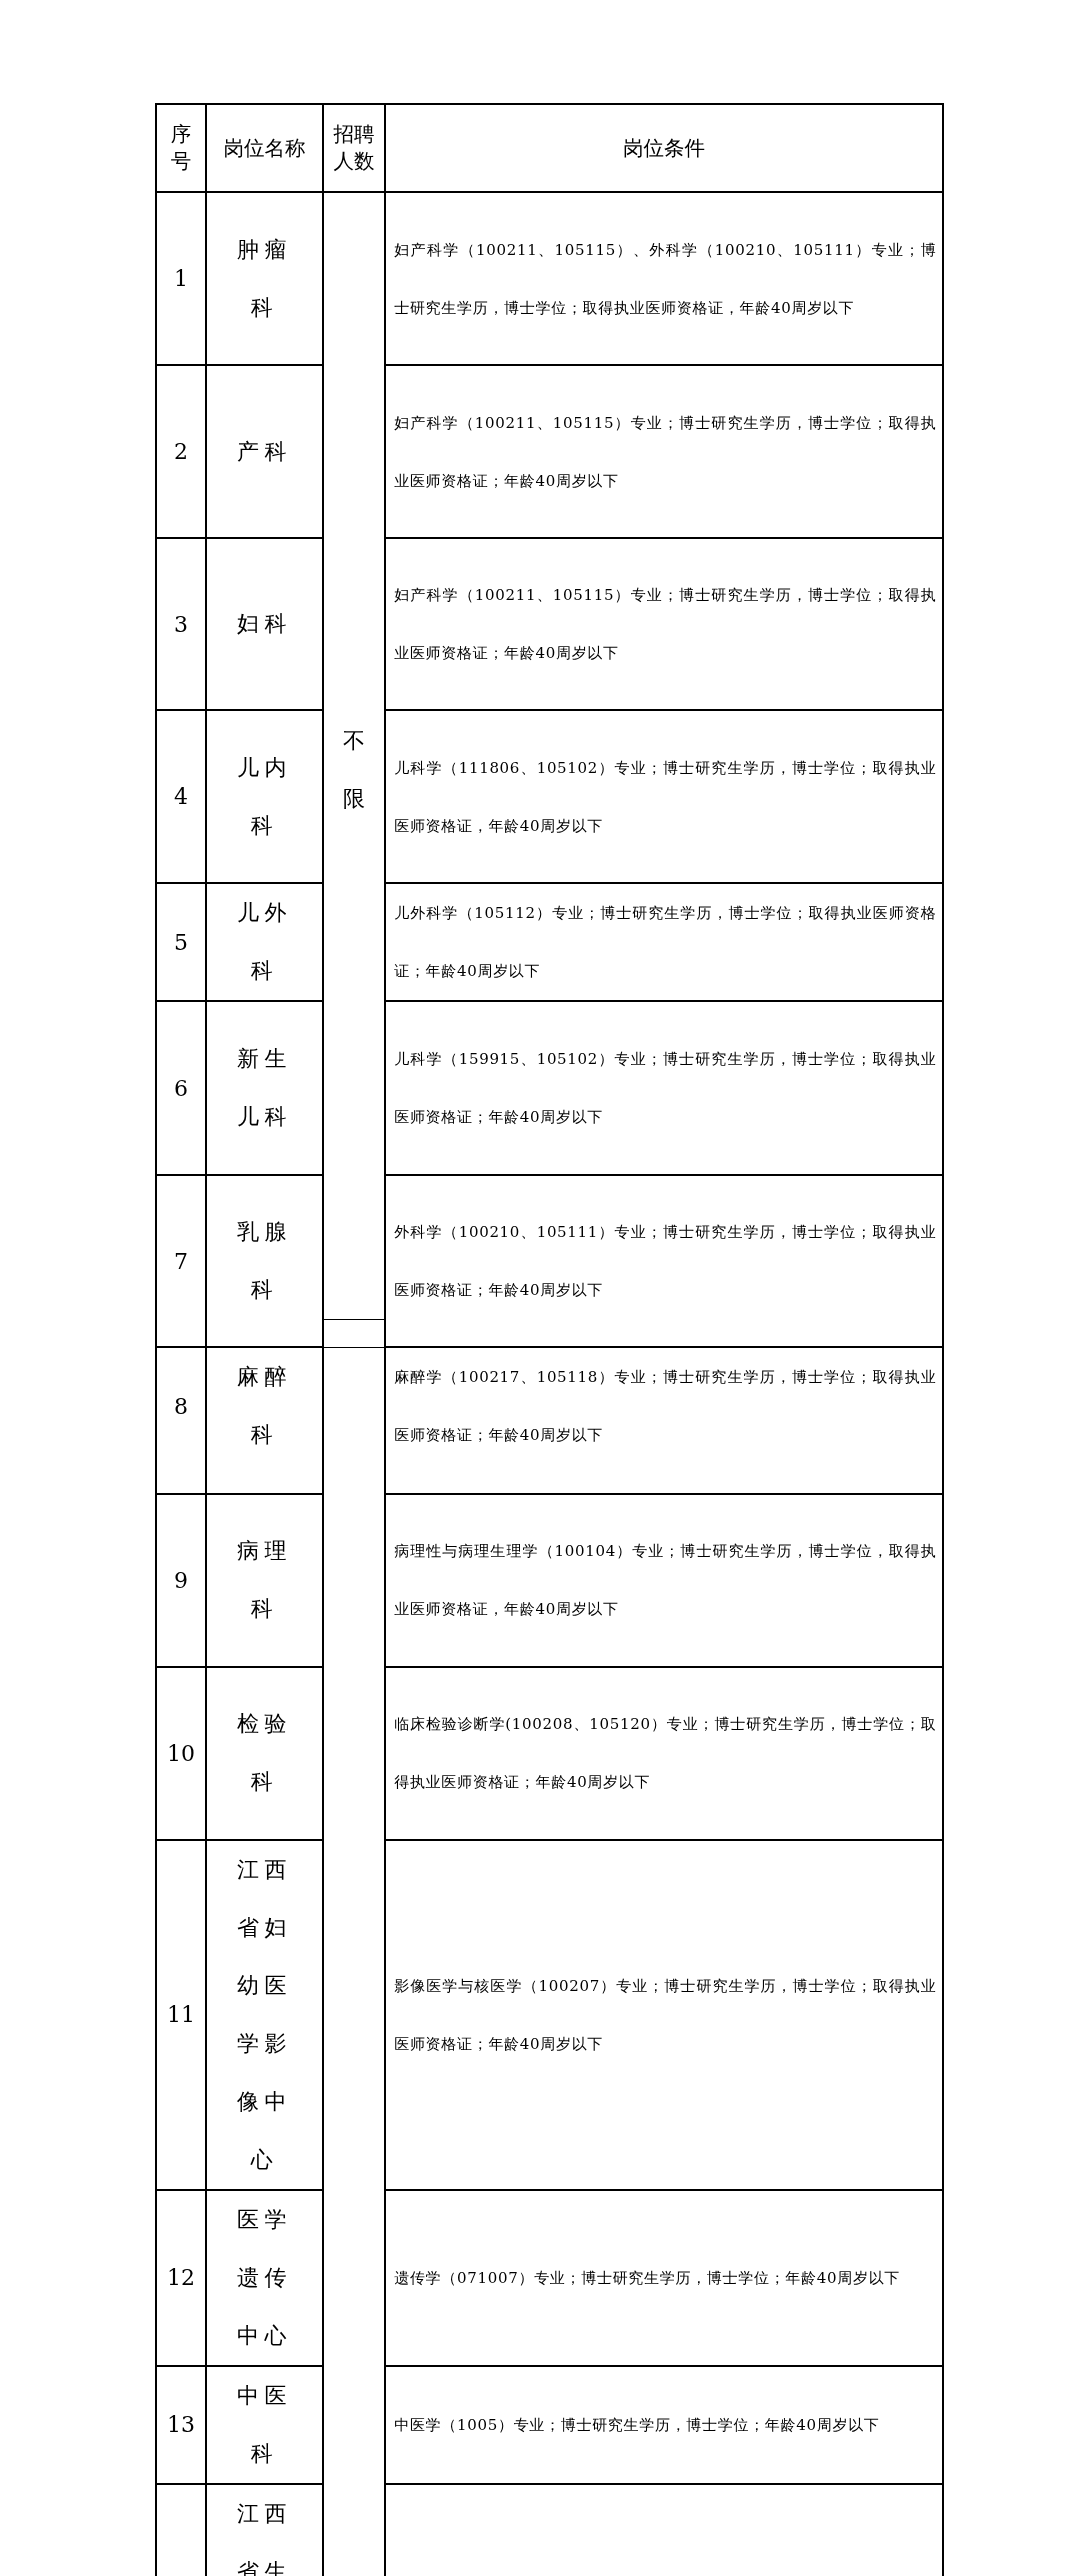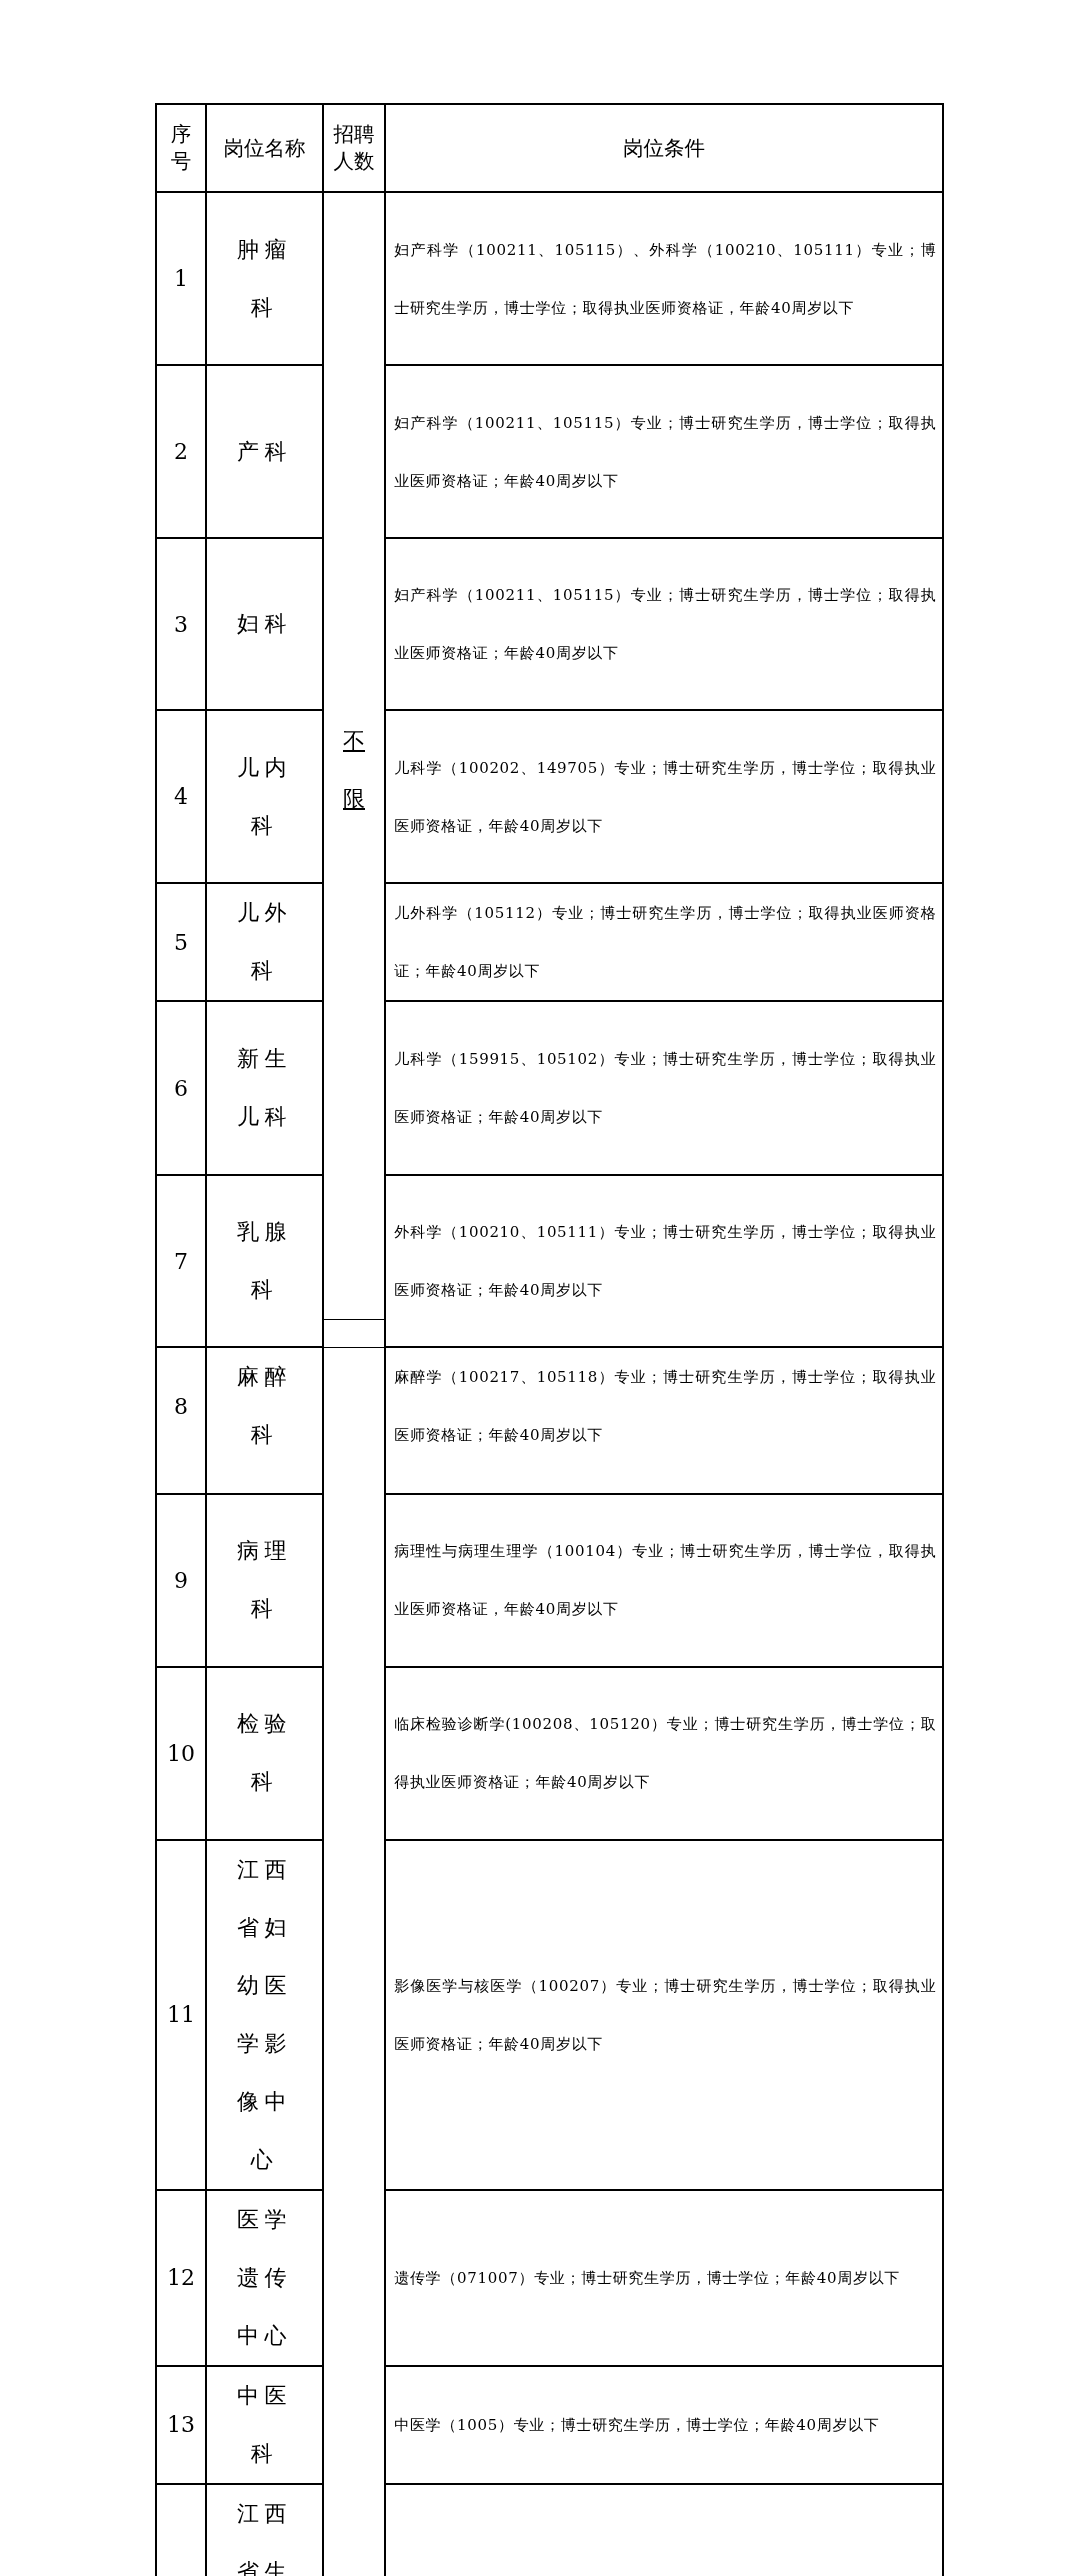--- a/index.html
+++ b/index.html
@@ -49,38 +49,38 @@
     <th>岗位名称</th>
     <th>
           <span style="display:block;width:44px;margin:16px auto;line-height:27px;">招聘人数</span>
         </th>
     <th>岗位条件</th>
   </tr>
   <tr style="height:173px">
     <td>1</td>
     <td class="name">肿瘤科</td>
     <td class="count" rowspan="7">
-      <span style="width:23px;margin:0 auto;text-decoration:underline;">不限</span>
+      <span style="width:23px;margin:0 auto;">不限</span>
     </td>
     <td class="cond">妇产科学（100211、105115）、外科学（100210、105111）专业；博士研究生学历，博士学位；取得执业医师资格证，年龄40周岁以下</td>
   </tr>
   <tr style="height:173px">
     <td>2</td>
     <td class="name">产科</td>
     <td class="cond">妇产科学（100211、105115）专业；博士研究生学历，博士学位；取得执业医师资格证；年龄40周岁以下</td>
   </tr>
   <tr style="height:172px">
     <td>3</td>
     <td class="name">妇科</td>
     <td class="cond">妇产科学（100211、105115）专业；博士研究生学历，博士学位；取得执业医师资格证；年龄40周岁以下</td>
   </tr>
   <tr style="height:173px">
     <td>4</td>
     <td class="name">儿内科</td>
-    <td class="cond">儿科学（100202、149705）专业；博士研究生学历，博士学位；取得执业医师资格证，年龄40周岁以下</td>
+    <td class="cond">儿科学（111806、105102）专业；博士研究生学历，博士学位；取得执业医师资格证，年龄40周岁以下</td>
   </tr>
   <tr style="height:115px">
     <td>5</td>
     <td class="name">儿外科</td>
     <td class="cond">儿外科学（105112）专业；博士研究生学历，博士学位；取得执业医师资格证；年龄40周岁以下</td>
   </tr>
   <tr style="height:174px">
     <td>6</td>
     <td class="name">新生儿科</td>
     <td class="cond">儿科学（159915、105102）专业；博士研究生学历，博士学位；取得执业医师资格证；年龄40周岁以下</td>

